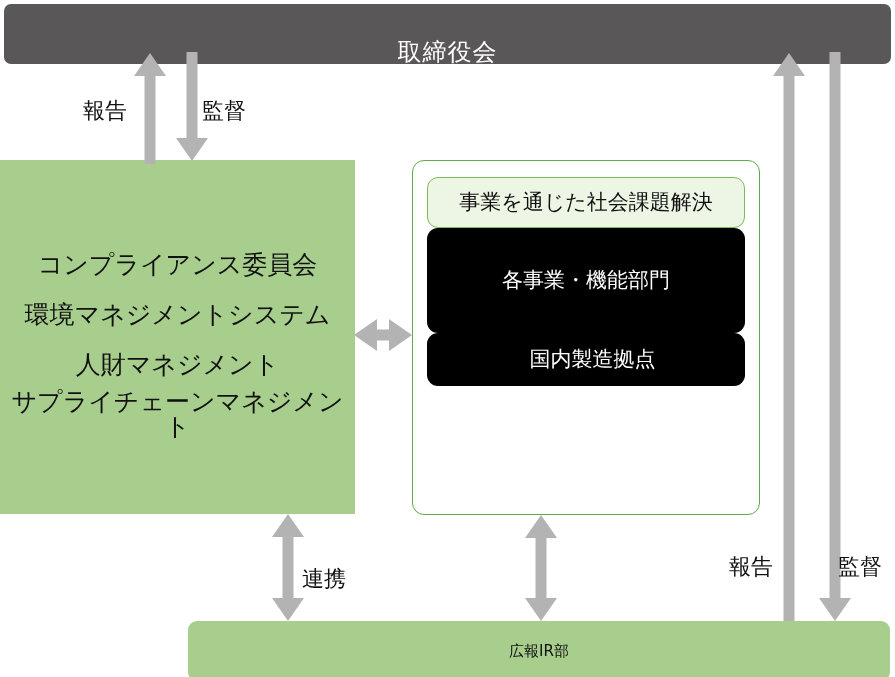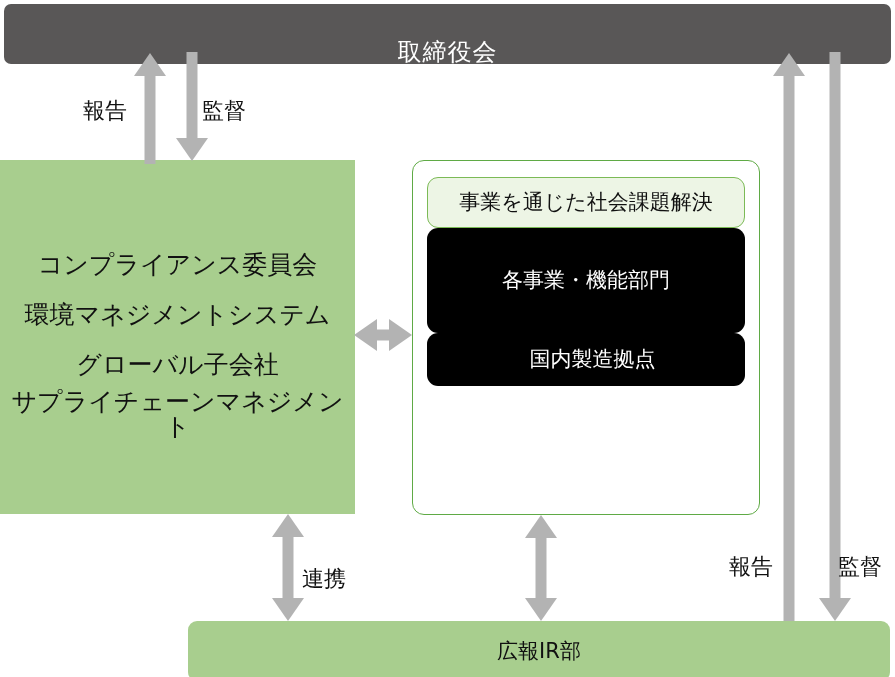--- a/index.html
+++ b/index.html
@@ -122,21 +122,21 @@
     width: 702px;
     height: 60px;
     background: #a8ce8e;
     border-radius: 9px;
     display: flex;
     align-items: center;
     justify-content: center;
   }
   .pr-bar .bar-label {
     color: #111111;
-    font-size: 21px;
+    font-size: 15px;
     line-height: 1;
   }
 
   
   .arrow-layer {
     position: absolute;
     left: 0;
     top: 0;
     width: 895px;
     height: 677px;
@@ -162,21 +162,21 @@
 
 <div id="stage">
 
   <div class="board-bar">
     <span class="bar-label">取締役会</span>
   </div>
 
   <div class="mgmt-panel">
     <div class="mgmt-item">コンプライアンス委員会</div>
     <div class="mgmt-item">環境マネジメントシステム</div>
-    <div class="mgmt-item">グローバル子会社</div>
+    <div class="mgmt-item">人財マネジメント</div>
     <div class="mgmt-item">サプライチェーンマネジメント</div>
   </div>
 
   <div class="biz-card">
     <div class="biz-box pale">事業を通じた社会課題解決</div>
     <div class="biz-box solid tall">各事業・機能部門</div>
     <div class="biz-box solid short">国内製造拠点</div>
   </div>
 
   <div class="pr-bar">

